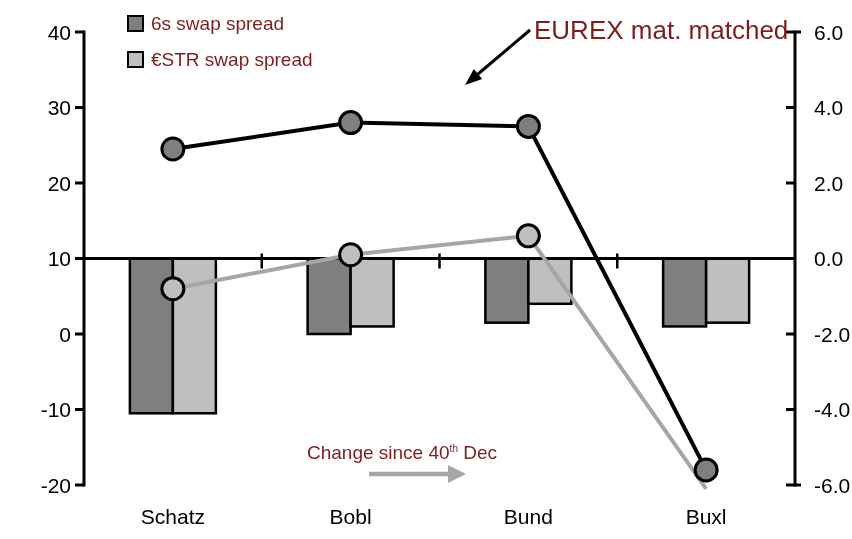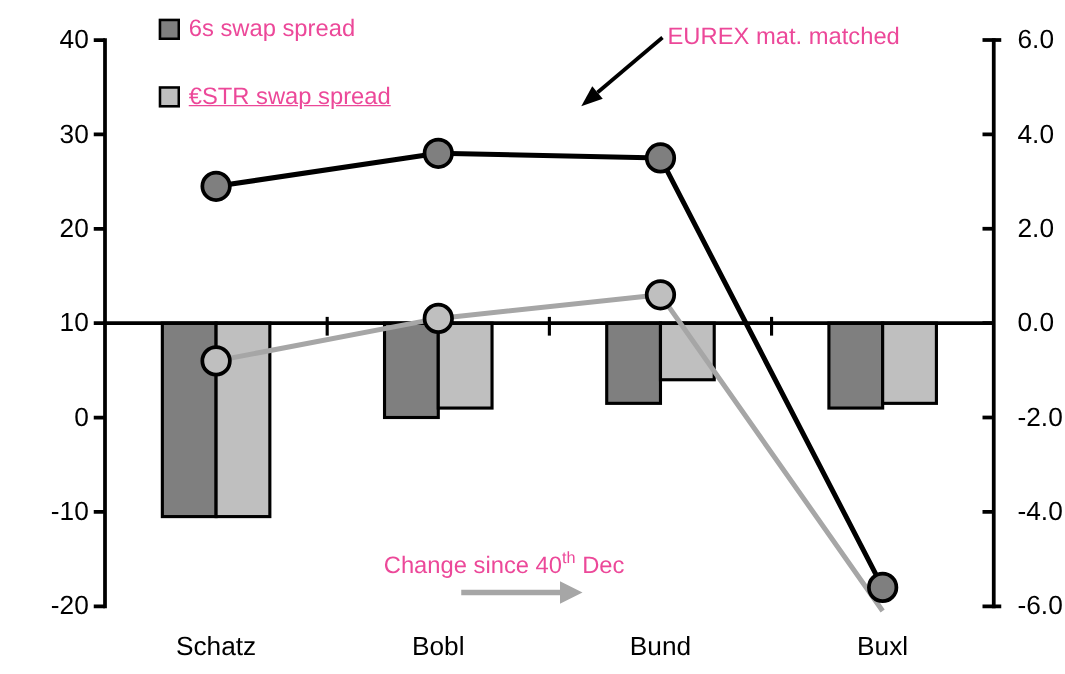--- a/index.html
+++ b/index.html
@@ -8,35 +8,35 @@
     background:#ffffff;
   }
   #stage{
     position:relative;
     width:852px;height:539px;
     background:#ffffff;
     overflow:hidden;
     margin-left:17px;
   }
   #chart-svg{position:absolute;left:0;top:0;}
-  .overlay{position:absolute;color:#ec4899;}
+  .overlay{position:absolute;color:#7f1d1d;}
   .legend-row{
     position:absolute;left:110px;display:flex;align-items:center;height:23px;
   }
   .legend-swatch{
     width:13px;height:13px;border:2px solid #000;margin-right:7px;flex:0 0 auto;
   }
   .legend-label{font-size:19px;line-height:23px;white-space:nowrap;}
   #annotation{
-    left:517px;top:17px;font-size:19px;line-height:26px;text-align:right;white-space:nowrap;
+    left:517px;top:17px;font-size:26px;line-height:26px;text-align:right;white-space:nowrap;
   }
   #change-note{
     left:290px;top:442px;font-size:19px;white-space:nowrap;
   }
-  #change-note sup{font-size:13px;line-height:0;}
+  #change-note sup{font-size:10px;line-height:0;}
 </style>
 </head>
 <body>
 
 <div id="stage">
 
   <svg id="chart-svg" width="852" height="539" viewBox="0 0 852 539">
       <rect x="112.875" y="258.5" width="43" height="154.77500000000003" fill="#7f7f7f" stroke="#000000" stroke-width="2.5"></rect>
       <rect x="290.625" y="258.5" width="43" height="75.5" fill="#7f7f7f" stroke="#000000" stroke-width="2.5"></rect>
       <rect x="468.375" y="258.5" width="43" height="64.17500000000001" fill="#7f7f7f" stroke="#000000" stroke-width="2.5"></rect>
@@ -96,21 +96,21 @@
       <polygon points="448,85 456.8,69 465.2,79" fill="#000000"></polygon>
       <line x1="352" y1="474" x2="431" y2="474" stroke="#a6a6a6" stroke-width="4.5"></line>
       <polygon points="431,465 449,474 431,483" fill="#a6a6a6"></polygon>
     </svg>
 
   <div class="overlay legend-row" style="top:12px;">
     <span class="legend-swatch" id="swatch-6s" style="background: rgb(127, 127, 127);"></span>
     <span class="legend-label">6s swap spread</span>
   </div>
 
-  <div class="overlay legend-row" style="top:66px;text-decoration:underline;">
+  <div class="overlay legend-row" style="top:48px;">
     <span class="legend-swatch" id="swatch-estr" style="background: rgb(191, 191, 191);"></span>
     <span class="legend-label">€STR swap spread</span>
   </div>
 
   <div class="overlay" id="annotation">
     <div>EUREX mat. matched</div>
   </div>
 
   <div class="overlay" id="change-note">
     <span>Change since 40</span><sup>th</sup><span> Dec</span>

